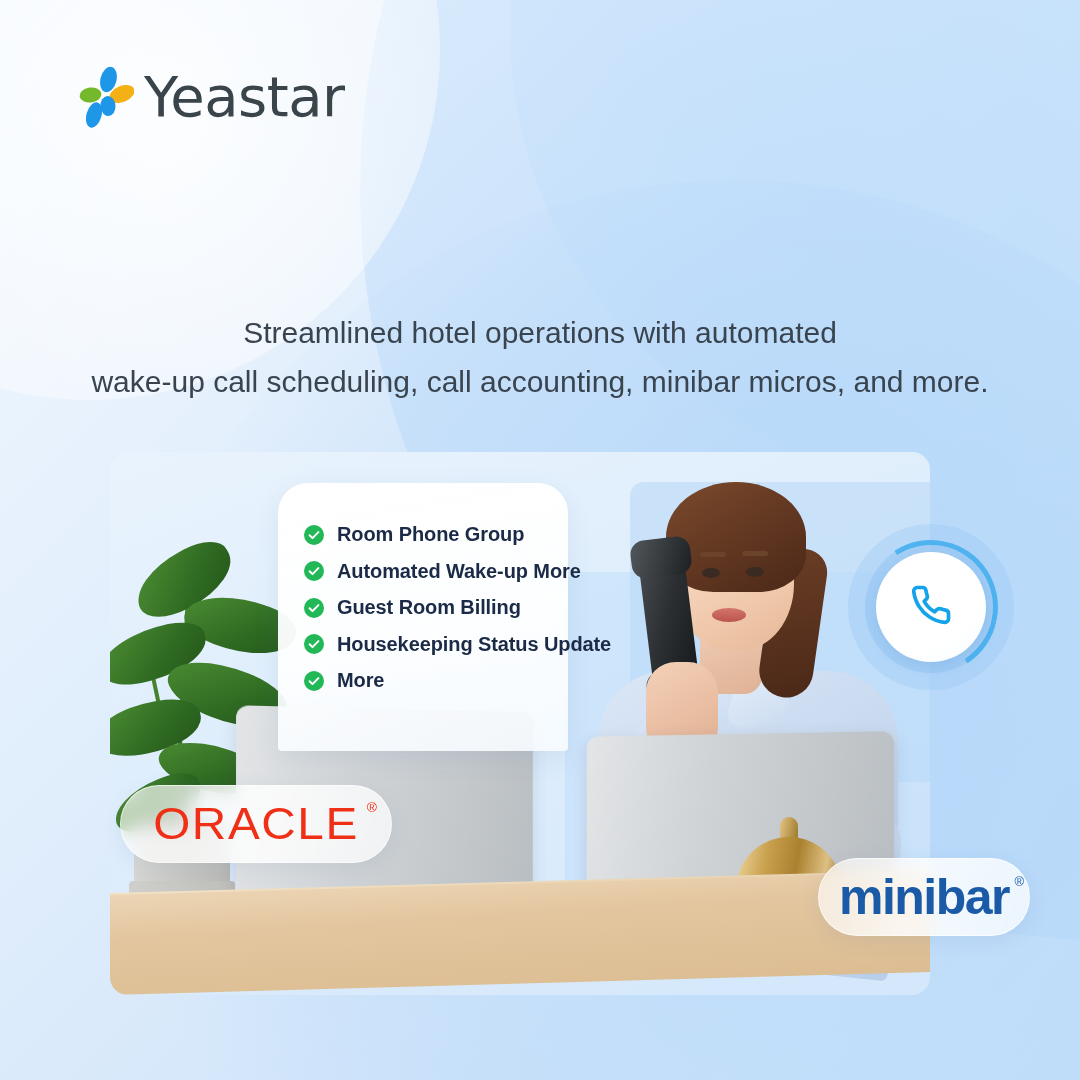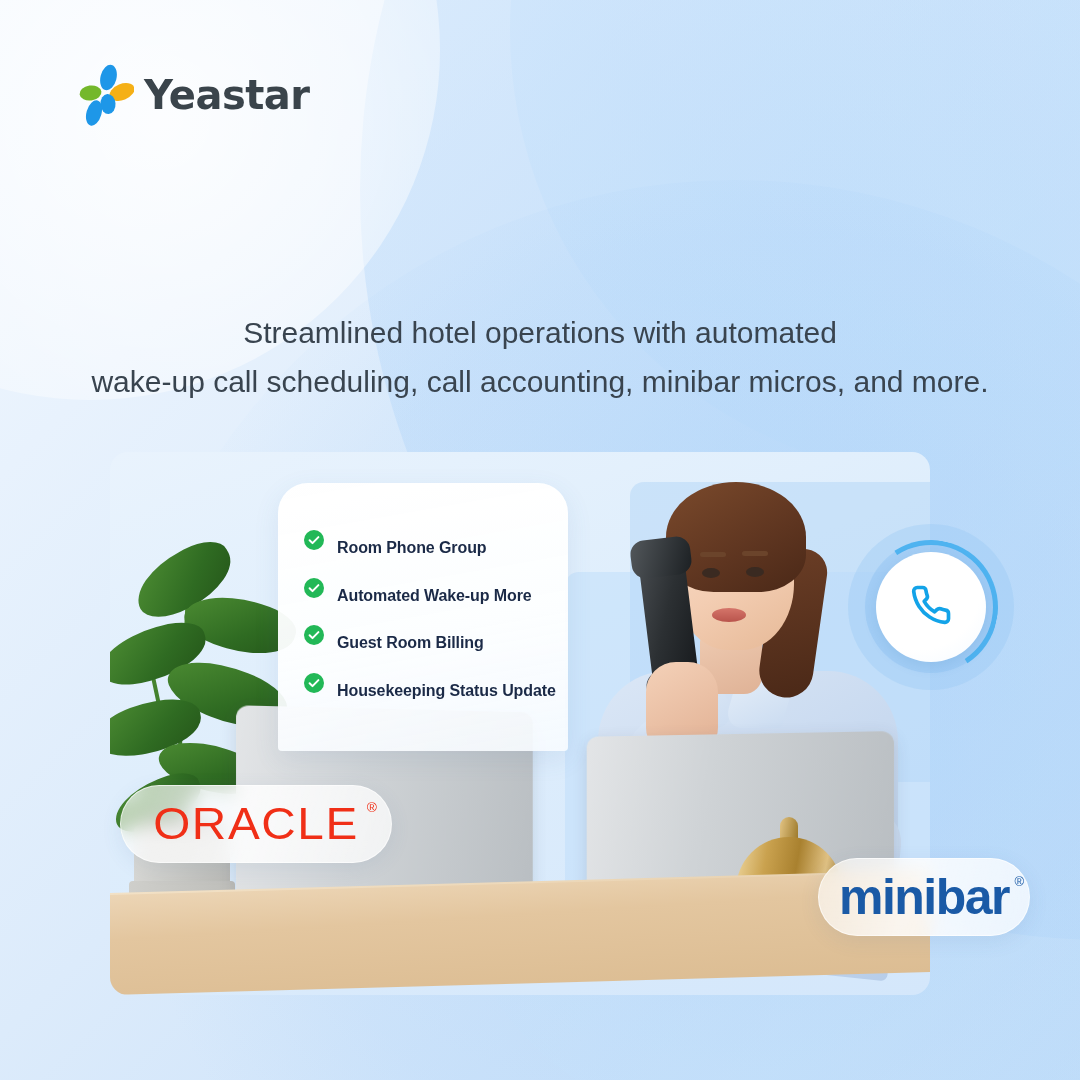--- a/index.html
+++ b/index.html
@@ -47,21 +47,21 @@
     right:-470px; top:-240px;
     transform:rotate(28deg);
     background:linear-gradient(90deg, rgba(214,234,252,0) 0%, rgba(205,230,252,.55) 45%, rgba(198,226,251,.25) 100%);
     border-radius:280px;
   }
 
   
   .logo-wrap { position:absolute; left:78px; top:64px; display:flex; align-items:center; gap:10px; }
   .logo-mark { width:56px; height:62px; position:relative; }
   .logo-text {
-    font-size:40px; font-weight:700; letter-spacing:-.5px;
+    font-size:56px; font-weight:400; letter-spacing:-.5px;
     color:#3a444b; font-family:"DejaVu Sans", sans-serif;
   }
 
   .page-title {
     position:absolute; left:0; right:0; top:196px;
     text-align:center;
     font-size:62px; font-weight:700; letter-spacing:-.6px;
     color:#121f38;
   }
   .subtitle {
@@ -270,22 +270,22 @@
     display:flex; align-items:center; gap:13px;
     margin-bottom:13.5px;
   }
   .check {
     flex:0 0 auto;
     width:20px; height:20px; border-radius:50%;
     display:flex; align-items:center; justify-content:center;
   }
   .check svg { display:block; }
   .feature-label {
-    font-size:16px; font-weight:700; letter-spacing:-.1px;
-    color:#1b2a47; white-space:nowrap;margin-top:16px;
+    font-size:20px; font-weight:700; letter-spacing:-.1px;
+    color:#1b2a47; white-space:nowrap;
   }
 
   
   .phone-badge { position:absolute; left:848px; top:524px; width:166px; height:166px; }
   .ring-outer {
     position:absolute; inset:0; border-radius:50%;
     background:rgba(150,198,242,.34);
   }
   .ring-mid {
     position:absolute; left:17px; top:17px; width:132px; height:132px;
@@ -457,20 +457,29 @@
     </div>
     <div class="feature-item">
       <span class="check">
         <svg width="20" height="20" viewBox="0 0 20 20">
             <circle cx="10" cy="10" r="10" fill="#22b857"></circle>
             <path d="M5.6 10.2l2.9 2.9 5.9-6" stroke="#fff" stroke-width="2" fill="none" stroke-linecap="round" stroke-linejoin="round"></path>
           </svg>
       </span>
       <span class="feature-label">Housekeeping Status Update</span>
     </div>
+    <div class="feature-item">
+      <span class="check">
+        <svg width="20" height="20" viewBox="0 0 20 20">
+            <circle cx="10" cy="10" r="10" fill="#22b857"></circle>
+            <path d="M5.6 10.2l2.9 2.9 5.9-6" stroke="#fff" stroke-width="2" fill="none" stroke-linecap="round" stroke-linejoin="round"></path>
+          </svg>
+      </span>
+      <span class="feature-label">More</span>
+    </div>
   </div>
 
   <div class="phone-badge">
     <div class="ring-outer"></div>
     <div class="ring-mid"></div>
     <div class="ring-arc"></div>
     <div class="phone-circle">
       <span>
         <svg width="42" height="42" viewBox="0 0 24 24" fill="none" stroke="#13a3e8" stroke-width="2.1" stroke-linecap="round" stroke-linejoin="round">
           <path d="M22 16.92v3a2 2 0 0 1-2.18 2 19.79 19.79 0 0 1-8.63-3.07 19.5 19.5 0 0 1-6-6A19.79 19.79 0 0 1 2.12 4.18 2 2 0 0 1 4.11 2h3a2 2 0 0 1 2 1.72c.13.96.36 1.9.7 2.81a2 2 0 0 1-.45 2.11L8.1 9.9a16 16 0 0 0 6 6l1.26-1.26a2 2 0 0 1 2.11-.45c.9.34 1.85.57 2.81.7A2 2 0 0 1 22 16.92z"></path>

